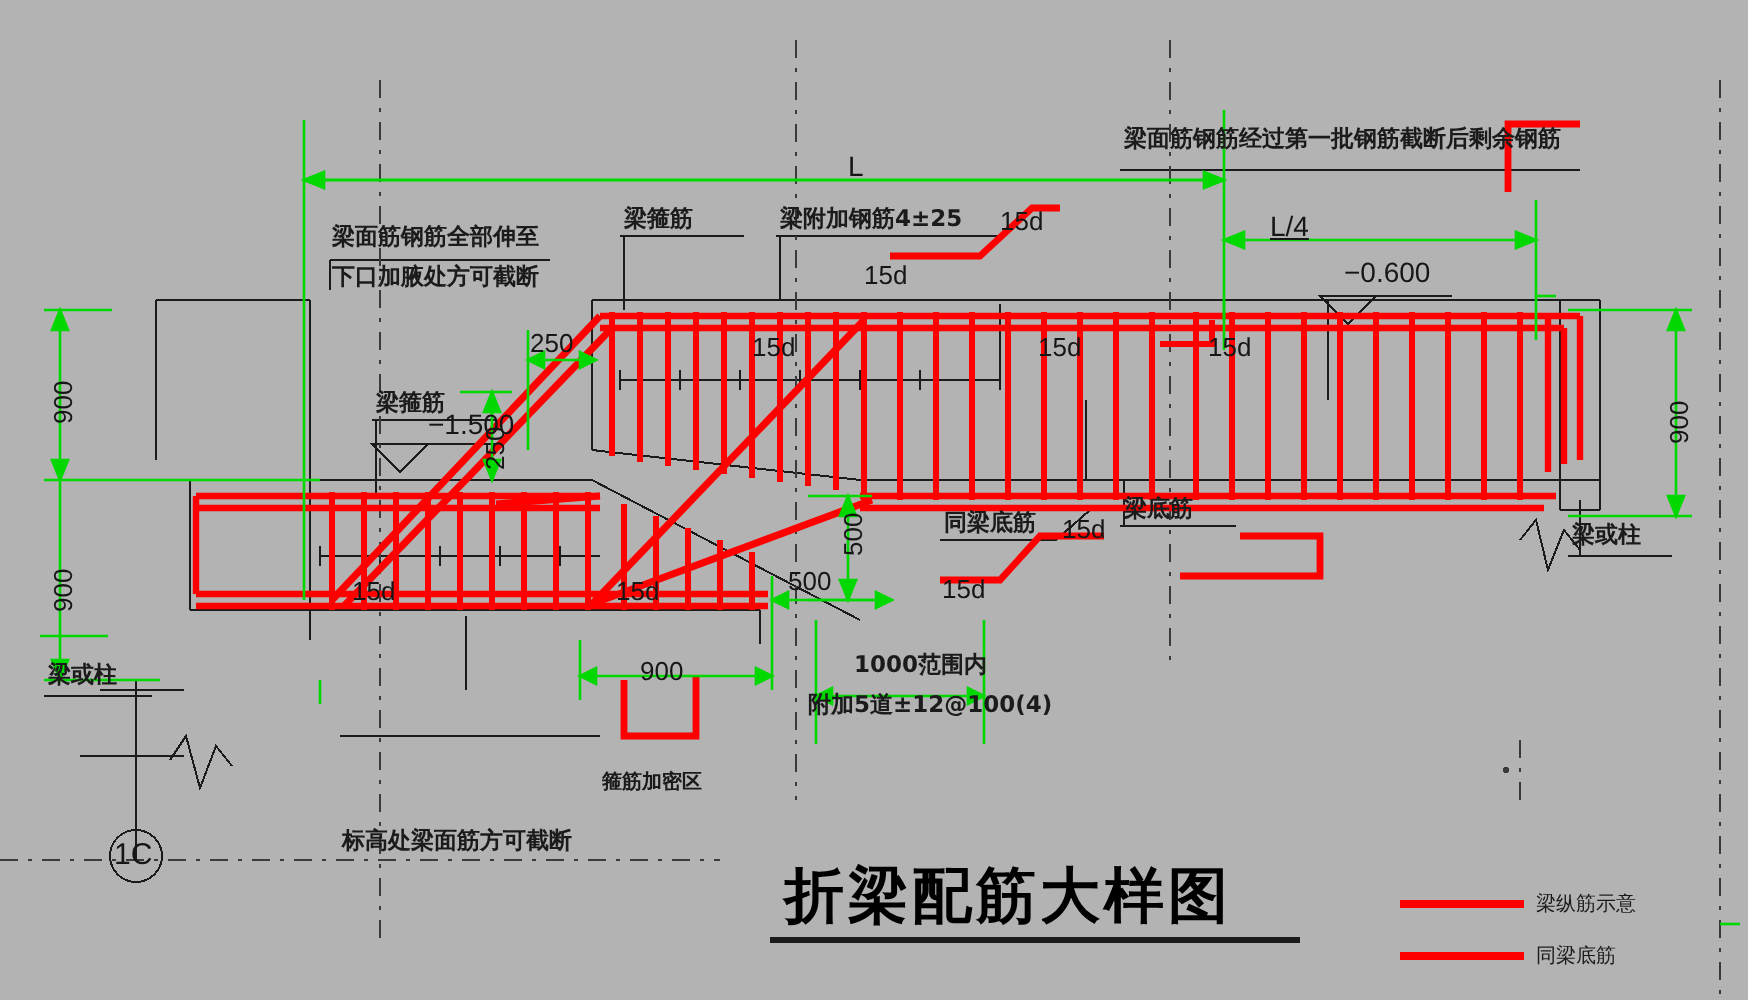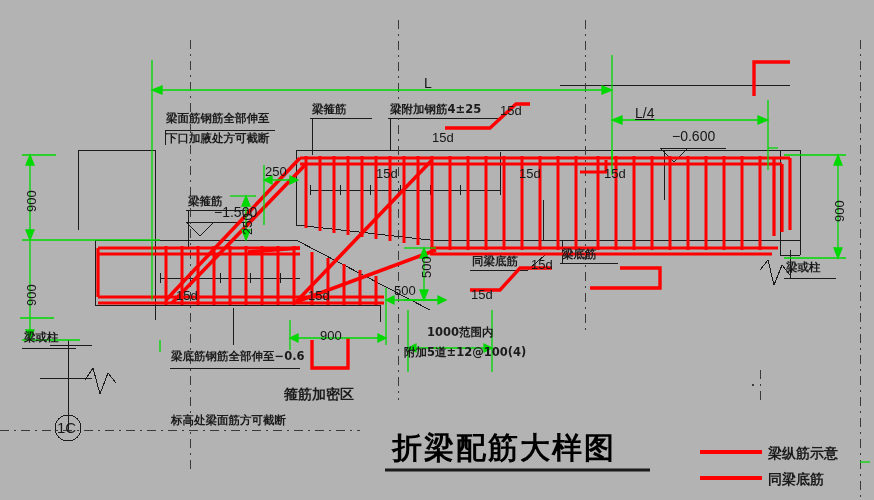--- a/index.html
+++ b/index.html
@@ -52,22 +52,22 @@
     font-family: "DejaVu Sans", sans-serif;
     font-size: 30px;
     font-weight: 700;
     color: #000000;
     letter-spacing: 2px;
     white-space: nowrap;
   }
   .legend-text {
     position: absolute;
     font-family: "DejaVu Sans", sans-serif;
-    font-size: 14px;
-    font-weight: 700;
+    font-size: 10px;
+    font-weight: 400;
     color: #1b1b1b;
     white-space: nowrap;
   }
 </style>
 </head>
 <body>
 
 <div id="canvas">
 
   <svg class="layer">
@@ -308,32 +308,32 @@
       <path d="M768,148 L778,148"></path>
       <path d="M160,340 L160,352"></path>
       <path d="M20,318 L54,318"></path>
       <path d="M860,462 L870,462"></path>
     </g>
   </svg>
 
   <div class="txt note cjk" style="left:166px; top:112px;">梁面筋钢筋全部伸至</div>
   <div class="txt note cjk" style="left:166px; top:132px;">下口加腋处方可截断</div>
 
-
-  <div class="txt note cjk" style="left:171px; top:350px;">梁底筋钢筋全部伸至−0.6</div>
+  <div class="txt note cjk" style="left:562px; top:63px;">梁面筋钢筋经过第一批钢筋截断后剩余钢筋</div>
+
   <div class="txt note cjk" style="left:171px; top:370px;margin-top:44px;">标高处梁面筋方可截断</div>
 
   <div class="txt note cjk" style="left:312px; top:103px;">梁箍筋</div>
   <div class="txt note cjk" style="left:390px; top:103px;">梁附加钢筋4±25</div>
   <div class="txt note cjk" style="left:188px; top:195px;">梁箍筋</div>
   <div class="txt note cjk" style="left:472px; top:255px;">同梁底筋</div>
   <div class="txt note cjk" style="left:562px; top:248px;">梁底筋</div>
   <div class="txt note cjk" style="left:24px; top:331px;">梁或柱</div>
   <div class="txt note cjk" style="left:786px; top:261px;">梁或柱</div>
-  <div class="txt note cjk" style="left:284px; top:386px; font-size:14px;">箍筋加密区</div>
+  <div class="txt note cjk" style="left:301px; top:386px; font-size:10px;">箍筋加密区</div>
   <div class="txt note cjk" style="left:427px; top:326px;">1000范围内</div>
   <div class="txt note cjk" style="left:404px; top:346px;">附加5道±12@100(4)</div>
 
   <div class="txt dim" style="left:424px; top:75px; font-size:14px;">L</div>
   <div class="txt dim" style="left:635px; top:105px; font-size:14px;text-decoration:underline;">L/4</div>
 
   <div class="txt dim vert" style="left:25px; top:212px;">900</div>
   <div class="txt dim vert" style="left:25px; top:306px;">900</div>
   <div class="txt dim vert" style="left:833px; top:222px;">900</div>
 

